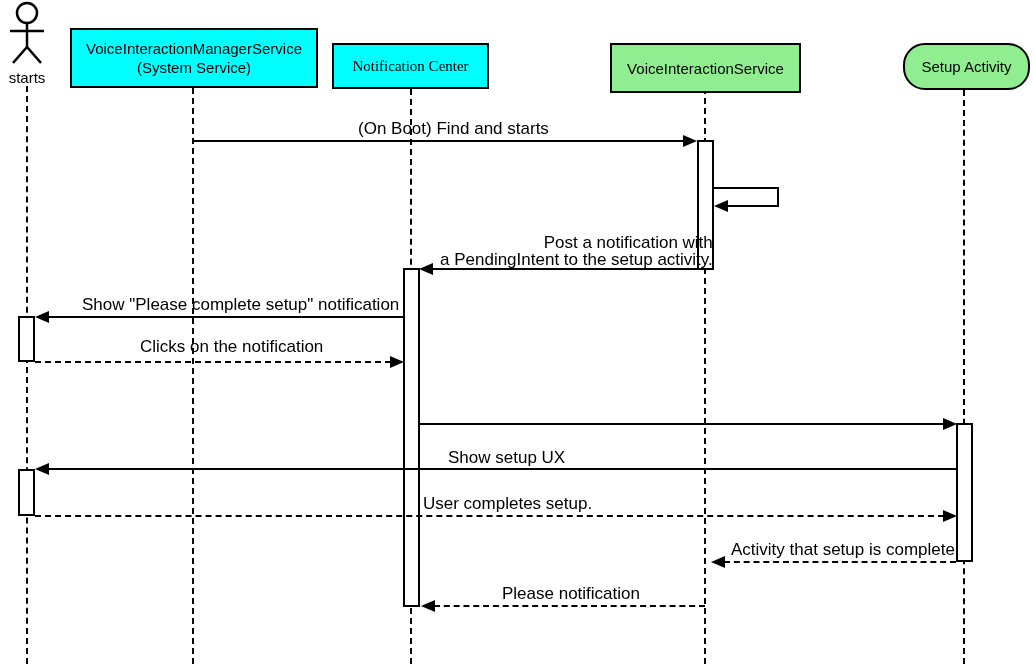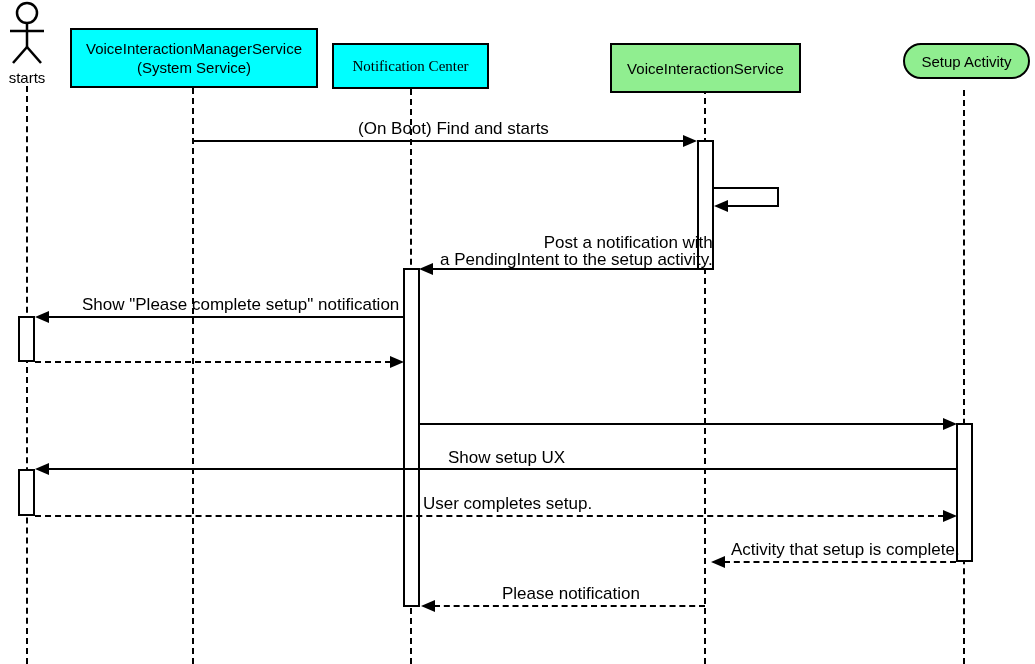--- a/index.html
+++ b/index.html
@@ -37,21 +37,21 @@
       <line x1="22" y1="47" x2="8" y2="63" stroke="#000" stroke-width="2.5"></line>
       <line x1="22" y1="47" x2="36" y2="63" stroke="#000" stroke-width="2.5"></line>
     </svg>
     <div class="actor-label">starts</div>
   </div>
 
   <div class="pbox" style="left: 70px; top: 28px; width: 248px; height: 60px; background: rgb(0, 255, 255);">VoiceInteractionManagerService
 (System Service)</div>
   <div class="pbox" style="left: 332px; top: 43px; width: 157px; height: 46px; background: rgb(0, 255, 255); font-family: Liberation Serif, serif;">Notification Center</div>
   <div class="pbox" style="left: 610px; top: 43px; width: 191px; height: 50px; background: rgb(144, 238, 144);">VoiceInteractionService</div>
-  <div class="pbox" style="left: 903px; top: 43px; width: 127px; height: 36px; background: rgb(144, 238, 144); border-radius: 22px;">Setup Activity</div>
+  <div class="pbox" style="left: 903px; top: 43px; width: 127px; height: 47px; background: rgb(144, 238, 144); border-radius: 22px;">Setup Activity</div>
 
   <div class="lifeline" style="left:26px;top:86px;height:578px"></div>
   <div class="lifeline" style="left:192px;top:88px;height:576px"></div>
   <div class="lifeline" style="left:410px;top:89px;height:575px"></div>
   <div class="lifeline" style="left:704px;top:88px;height:576px"></div>
   <div class="lifeline" style="left:963px;top:90px;height:574px"></div>
 
   <div class="act" style="left:697px;top:140px;width:17px;height:130px"></div>
   <div class="act" style="left:403px;top:268px;width:17px;height:339px"></div>
   <div class="act" style="left:18px;top:316px;width:17px;height:46px"></div>
@@ -71,20 +71,21 @@
   <div class="ah l" style="left:419px;top:263px"></div>
   <div class="mlabel" style="left:440px;top:234px">Post a notification with
 a PendingIntent to the setup activity.</div>
 
   <div class="mline" style="left:48px;top:316px;width:355px"></div>
   <div class="ah l" style="left:35px;top:311px"></div>
   <div class="mlabel" style="left:82px;top:296px">Show "Please complete setup" notification</div>
 
   <div class="mline dashed" style="left:35px;top:361px;width:356px"></div>
   <div class="ah r" style="left:390px;top:356px"></div>
+  <div class="mlabel" style="left:140px;top:338px">Clicks on the notification</div>
 
   <div class="mline" style="left:419px;top:423px;width:525px"></div>
   <div class="ah r" style="left:943px;top:418px"></div>
 
   <div class="mline" style="left:48px;top:468px;width:908px"></div>
   <div class="ah l" style="left:35px;top:463px"></div>
   <div class="mlabel" style="left:448px;top:449px">Show setup UX</div>
 
   <div class="mline dashed" style="left:35px;top:515px;width:909px"></div>
   <div class="ah r" style="left:943px;top:510px"></div>

